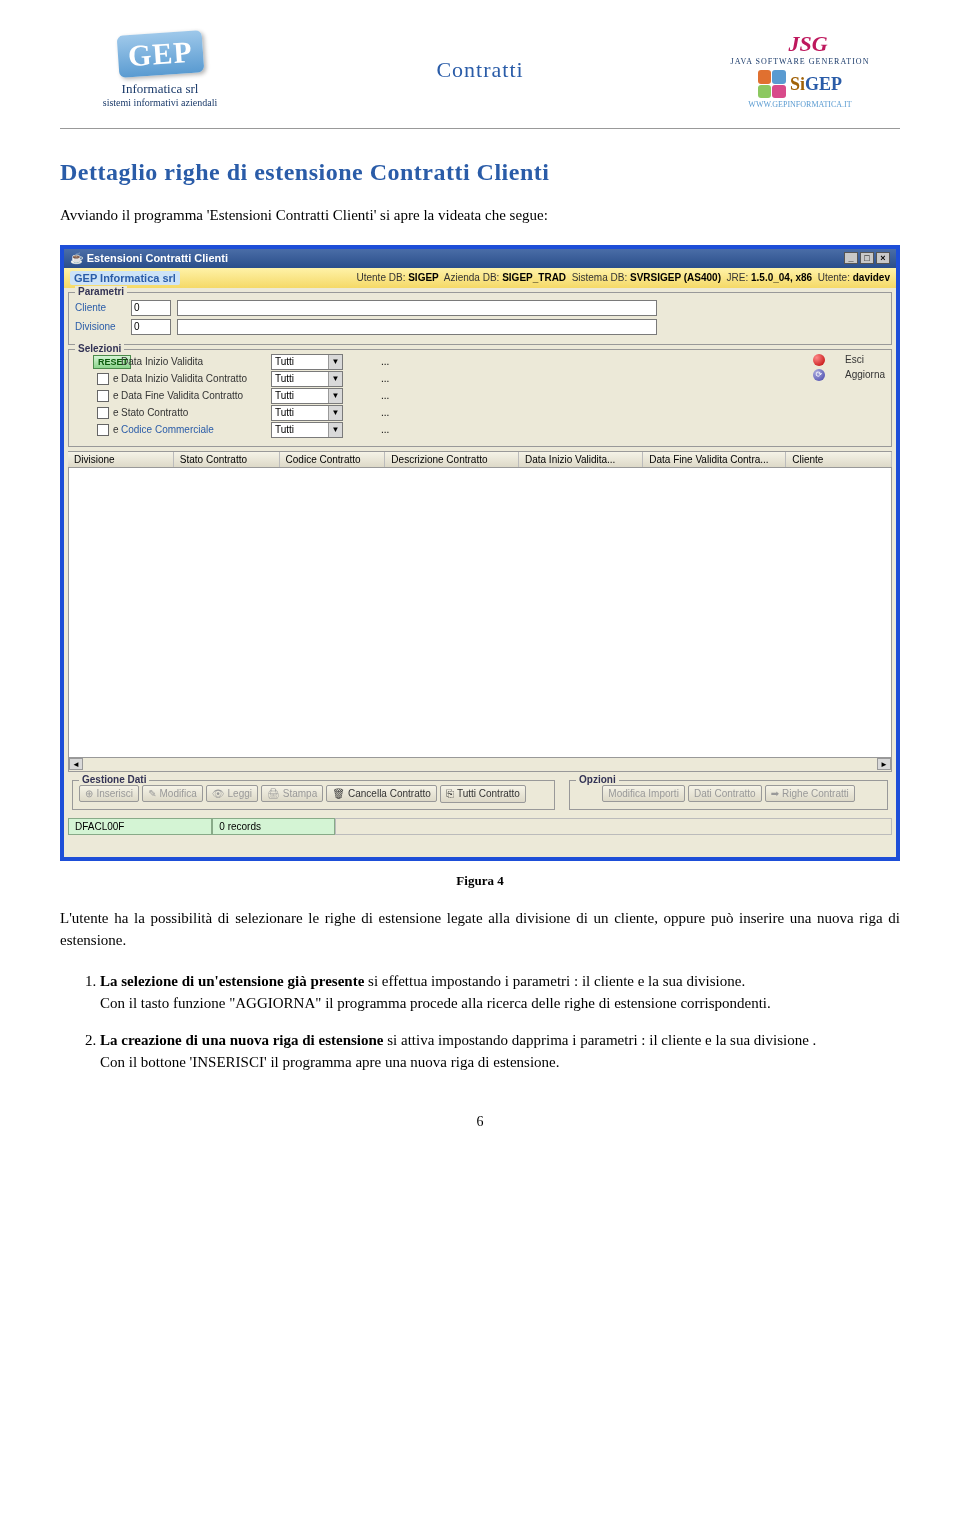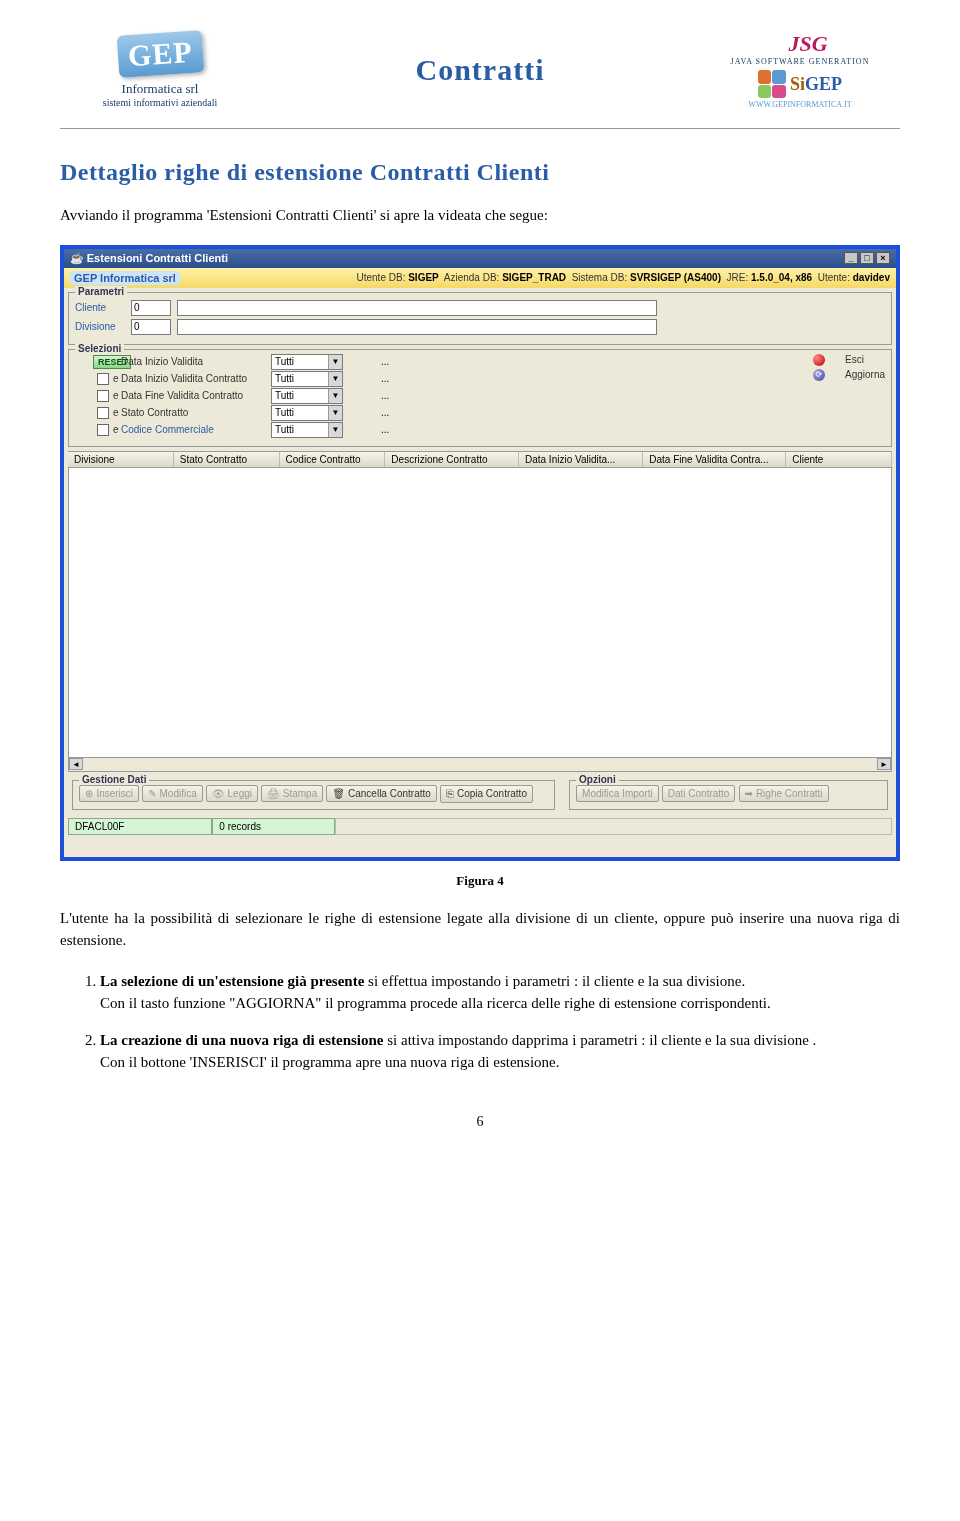--- a/index.html
+++ b/index.html
@@ -33,22 +33,22 @@
   .jsg-box { font-size:22px; font-weight:bold; color:#be185d; font-style:italic;margin-left:16px;}
   .jsg-sub { font-size:8px; color:#1a3a6a; letter-spacing:1px;}
   .sigep { display:flex; align-items:center; gap:4px; margin-top:4px;}
   .sigep-hex { width:28px; height:28px; display:grid; grid-template-columns:1fr 1fr; grid-template-rows:1fr 1fr; gap:1px;}
   .hx { border-radius:3px;}
   .sigep-txt { font-size:18px; font-weight:bold;}
   .sigep-url { font-size:8px; color:#5a9bd1; margin-top:2px;}
   .doc-title {
     text-align: center;
     color: #2a5ca8;
-    font-weight: bold;
-    font-size: 30px;
+    font-weight: normal;
+    font-size: 22px;
     flex: 1;
     letter-spacing: 1px;
   }
   .section-title {
     color: #2a5ca8;
     font-size: 24px;
     font-weight: bold;
     margin: 10px 0 18px 0;
     letter-spacing: 0.5px;
   }
@@ -128,21 +128,21 @@
   .grid-body {
     background:#fff; margin:0 4px; height:290px; border:1px solid #999; border-top:none;
   }
   .scrollbar-h {
     margin:0 4px; height:14px; background:#ece9d8; border:1px solid #999; border-top:none;
     display:flex; justify-content:space-between; align-items:center;
   }
   .scrollbar-h .sb { width:14px; height:12px; background:#d9d9d9; border:1px solid #999; font-size:8px; display:flex;align-items:center;justify-content:center;}
   .bottom-row { display:flex; gap:6px; margin:4px;}
   .gest-dati { flex:2; }
-  .opzioni { flex:1.3; }
+  .opzioni { flex:1.3;text-align:center; }
   .btn {
     display:inline-flex; align-items:center; gap:3px;
     background:linear-gradient(180deg,#f5f3e7,#ddd9c8);
     border:1px solid #999; padding:2px 5px; font-size:10px; color:#333;
     border-radius:2px;
   }
   .btn.disabled { color:#999;}
   .status-row {
     display:flex; margin:0 4px 22px 4px; font-size:10px;
   }
@@ -301,21 +301,21 @@
     </div>
 
     <div class="bottom-row">
       <div class="fieldset gest-dati">
         <div class="legend">Gestione Dati</div>
         <span class="btn disabled">⊕ <span>Inserisci</span></span>
         <span class="btn disabled">✎ <span>Modifica</span></span>
         <span class="btn disabled">👁 <span>Leggi</span></span>
         <span class="btn disabled">🖨 <span>Stampa</span></span>
         <span class="btn">🗑 <span>Cancella Contratto</span></span>
-        <span class="btn">⎘ <span>Copia Contratto</span></span>
+        <span class="btn">⎘ <span>Tutti Contratto</span></span>
       </div>
       <div class="fieldset opzioni">
         <div class="legend">Opzioni</div>
         <span class="btn disabled">
             <span>Modifica Importi</span>
           </span>
         <span class="btn disabled">
             <span>Dati Contratto</span>
           </span>
         <span class="btn disabled">➡ <span>Righe Contratti</span></span>

